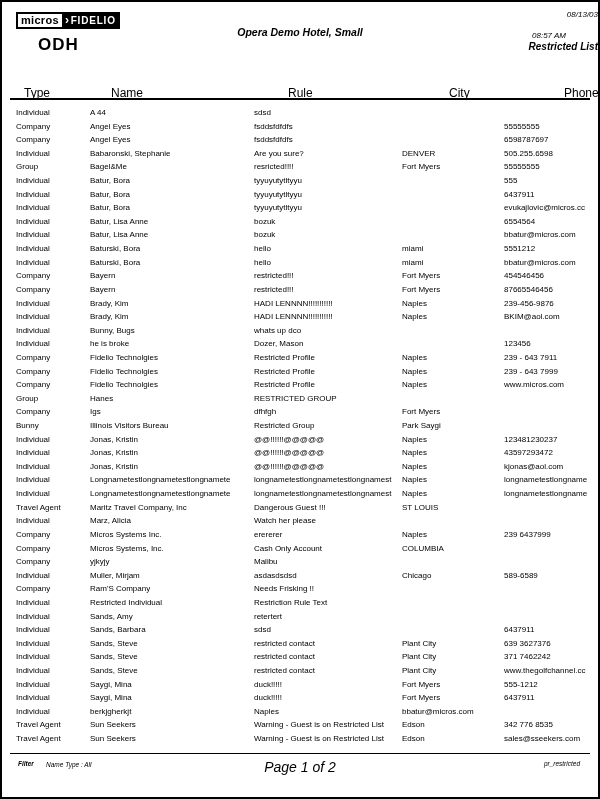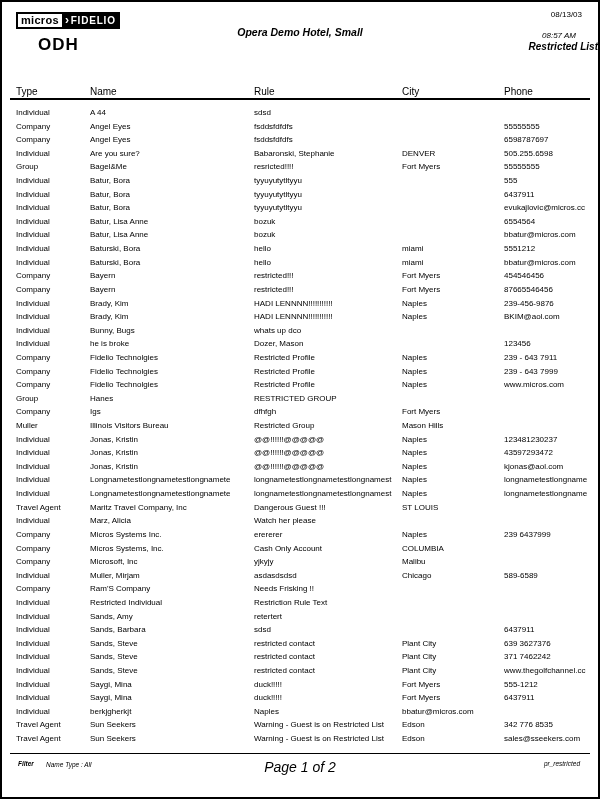--- a/index.html
+++ b/index.html
@@ -28,26 +28,26 @@
   .logo-arrow { font-size:12px; font-weight:bold; margin-right:1px; }
   .prop-code { position:absolute; left:36px; top:33px; font-size:17px; font-weight:bold; letter-spacing:1px; }
   .hotel-name {
     position:absolute; left:0; right:0; top:8px; text-align:center;
     font-size:10.5px; font-style:italic; font-weight:600;margin-top:16px;
   }
   .report-title {
     position:absolute; left:0; right:0; top:39px; text-align:right;
     font-size:10px; font-style:italic; font-weight:bold;
   }
-  .hdr-date { position:absolute; right:16px; top:8px;  font-size:8px; }
-  .hdr-time { position:absolute; right:22px; top:29px; font-size:8px; font-style:italic;margin-left:36px; }
+  .hdr-date { position:absolute; right:0; top:8px;  font-size:8px; font-style:italic; }
+  .hdr-time { position:absolute; right:32px; top:29px; font-size:8px; font-style:italic;margin-left:36px; }
 
   
   .cols { display:grid; grid-template-columns:74px 164px 148px 102px 1fr; padding-left:14px; padding-right:8px; }
-  .thead { position:absolute; left:0; right:0; top:84px; font-size:10px; }
+  .thead { position:absolute; left:8px; right:0; top:84px; font-size:12px;gap:13px; }
   .thead span { white-space:nowrap; }
   .head-rule { position:absolute; left:8px; right:8px; top:96px; height:2px; background:#000; }
   .tbody { position:absolute; left:0; right:0; top:104px; }
   .trow { height:13.62px; align-items:center; }
   .trow span {
     display:block; font-size:8px; line-height:13.62px;
     white-space:nowrap; overflow:hidden;
   }
   
   .foot-rule { position:absolute; left:8px; right:8px; top:751px; height:1px; background:#000; }
@@ -104,22 +104,22 @@
     <div class="trow cols">
       <span>Company</span>
       <span>Angel Eyes</span>
       <span>fsddsfdfdfs</span>
       <span></span>
       <span>6598787697</span>
     </div>
 
     <div class="trow cols">
       <span>Individual</span>
+      <span>Babaronski, Stephanie</span>
       <span>Are you sure?</span>
-      <span>Babaronski, Stephanie</span>
       <span>DENVER</span>
       <span>505.255.6598</span>
     </div>
 
     <div class="trow cols">
       <span>Group</span>
       <span>Bagel&amp;Me</span>
       <span>resricted!!!!</span>
       <span>Fort Myers</span>
       <span>55555555</span>
@@ -263,24 +263,24 @@
 
     <div class="trow cols">
       <span>Company</span>
       <span>Igs</span>
       <span>dfhfgh</span>
       <span>Fort Myers</span>
       <span></span>
     </div>
 
     <div class="trow cols">
-      <span>Muller</span>
+      <span>Bunny</span>
       <span>Illinois Visitors Bureau</span>
       <span>Restricted Group</span>
-      <span>Mason Hills</span>
+      <span>Park Saygi</span>
       <span></span>
     </div>
 
     <div class="trow cols">
       <span>Individual</span>
       <span>Jonas, Kristin</span>
       <span>@@!!!!!!@@@@@</span>
       <span>Naples</span>
       <span>123481230237</span>
     </div>
@@ -344,21 +344,20 @@
     <div class="trow cols">
       <span>Company</span>
       <span>Micros Systems, Inc.</span>
       <span>Cash Only Account</span>
       <span>COLUMBIA</span>
       <span></span>
     </div>
 
     <div class="trow cols">
       <span>Company</span>
-      <span>Microsoft, Inc</span>
       <span>yjkyjy</span>
       <span>Malibu</span>
       <span></span>
     </div>
 
     <div class="trow cols">
       <span>Individual</span>
       <span>Muller, Mirjam</span>
       <span>asdasdsdsd</span>
       <span>Chicago</span>

